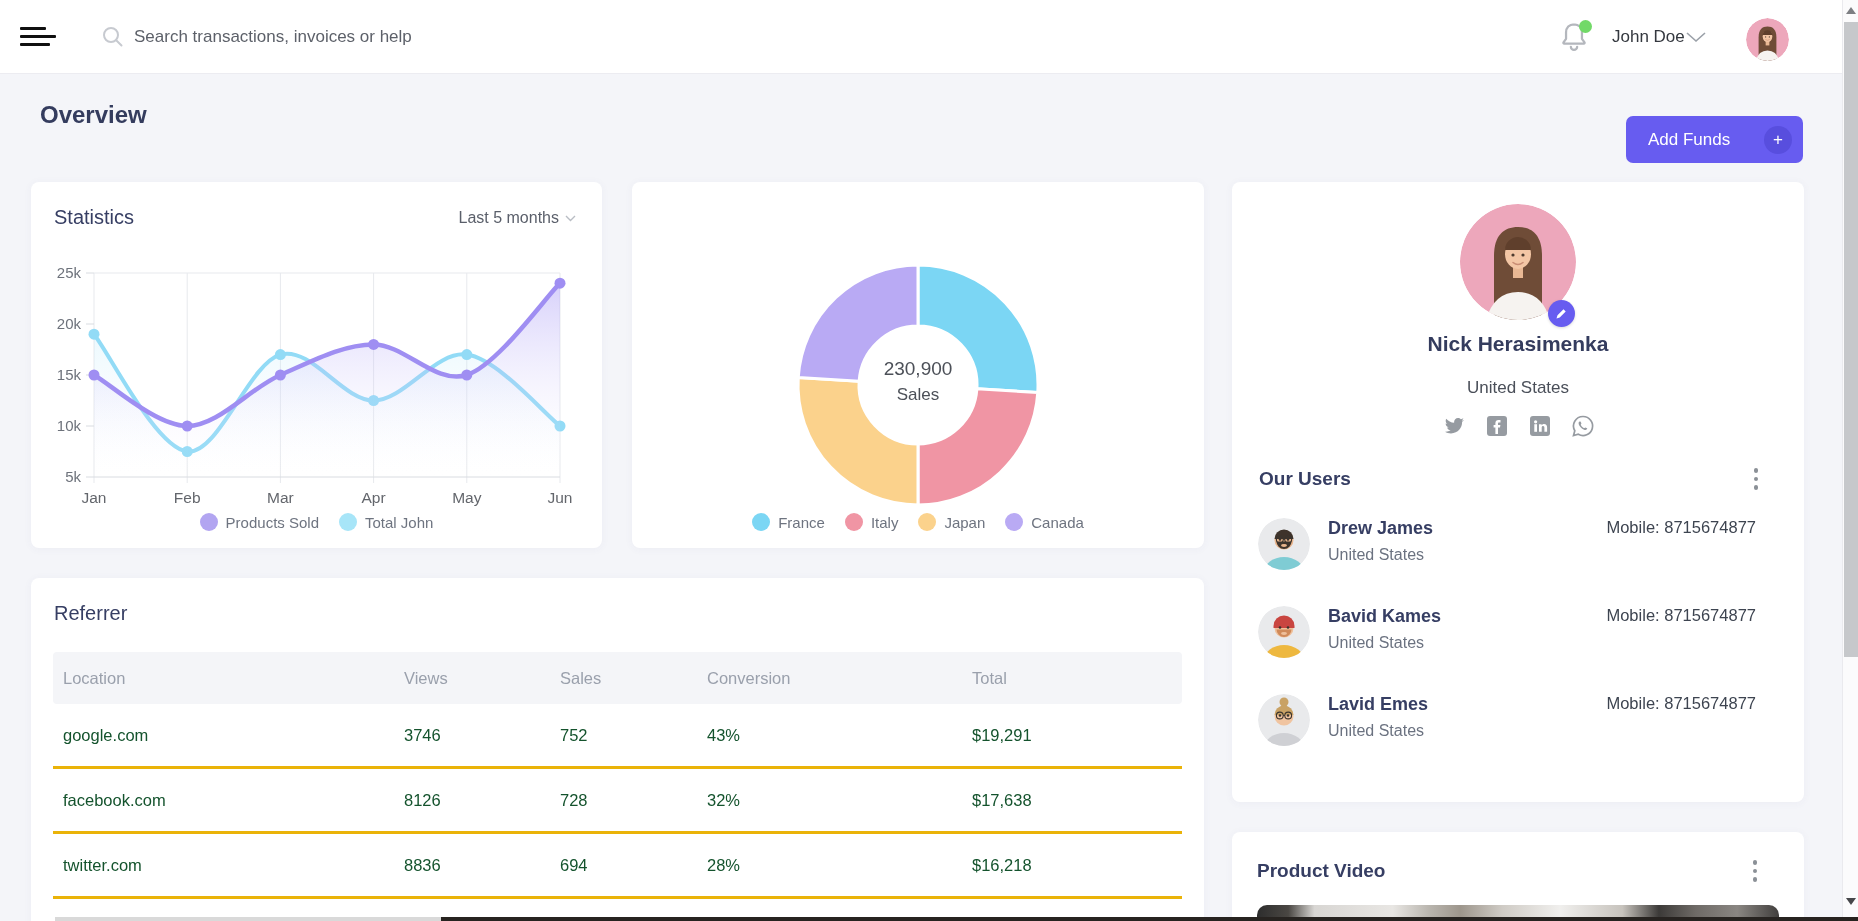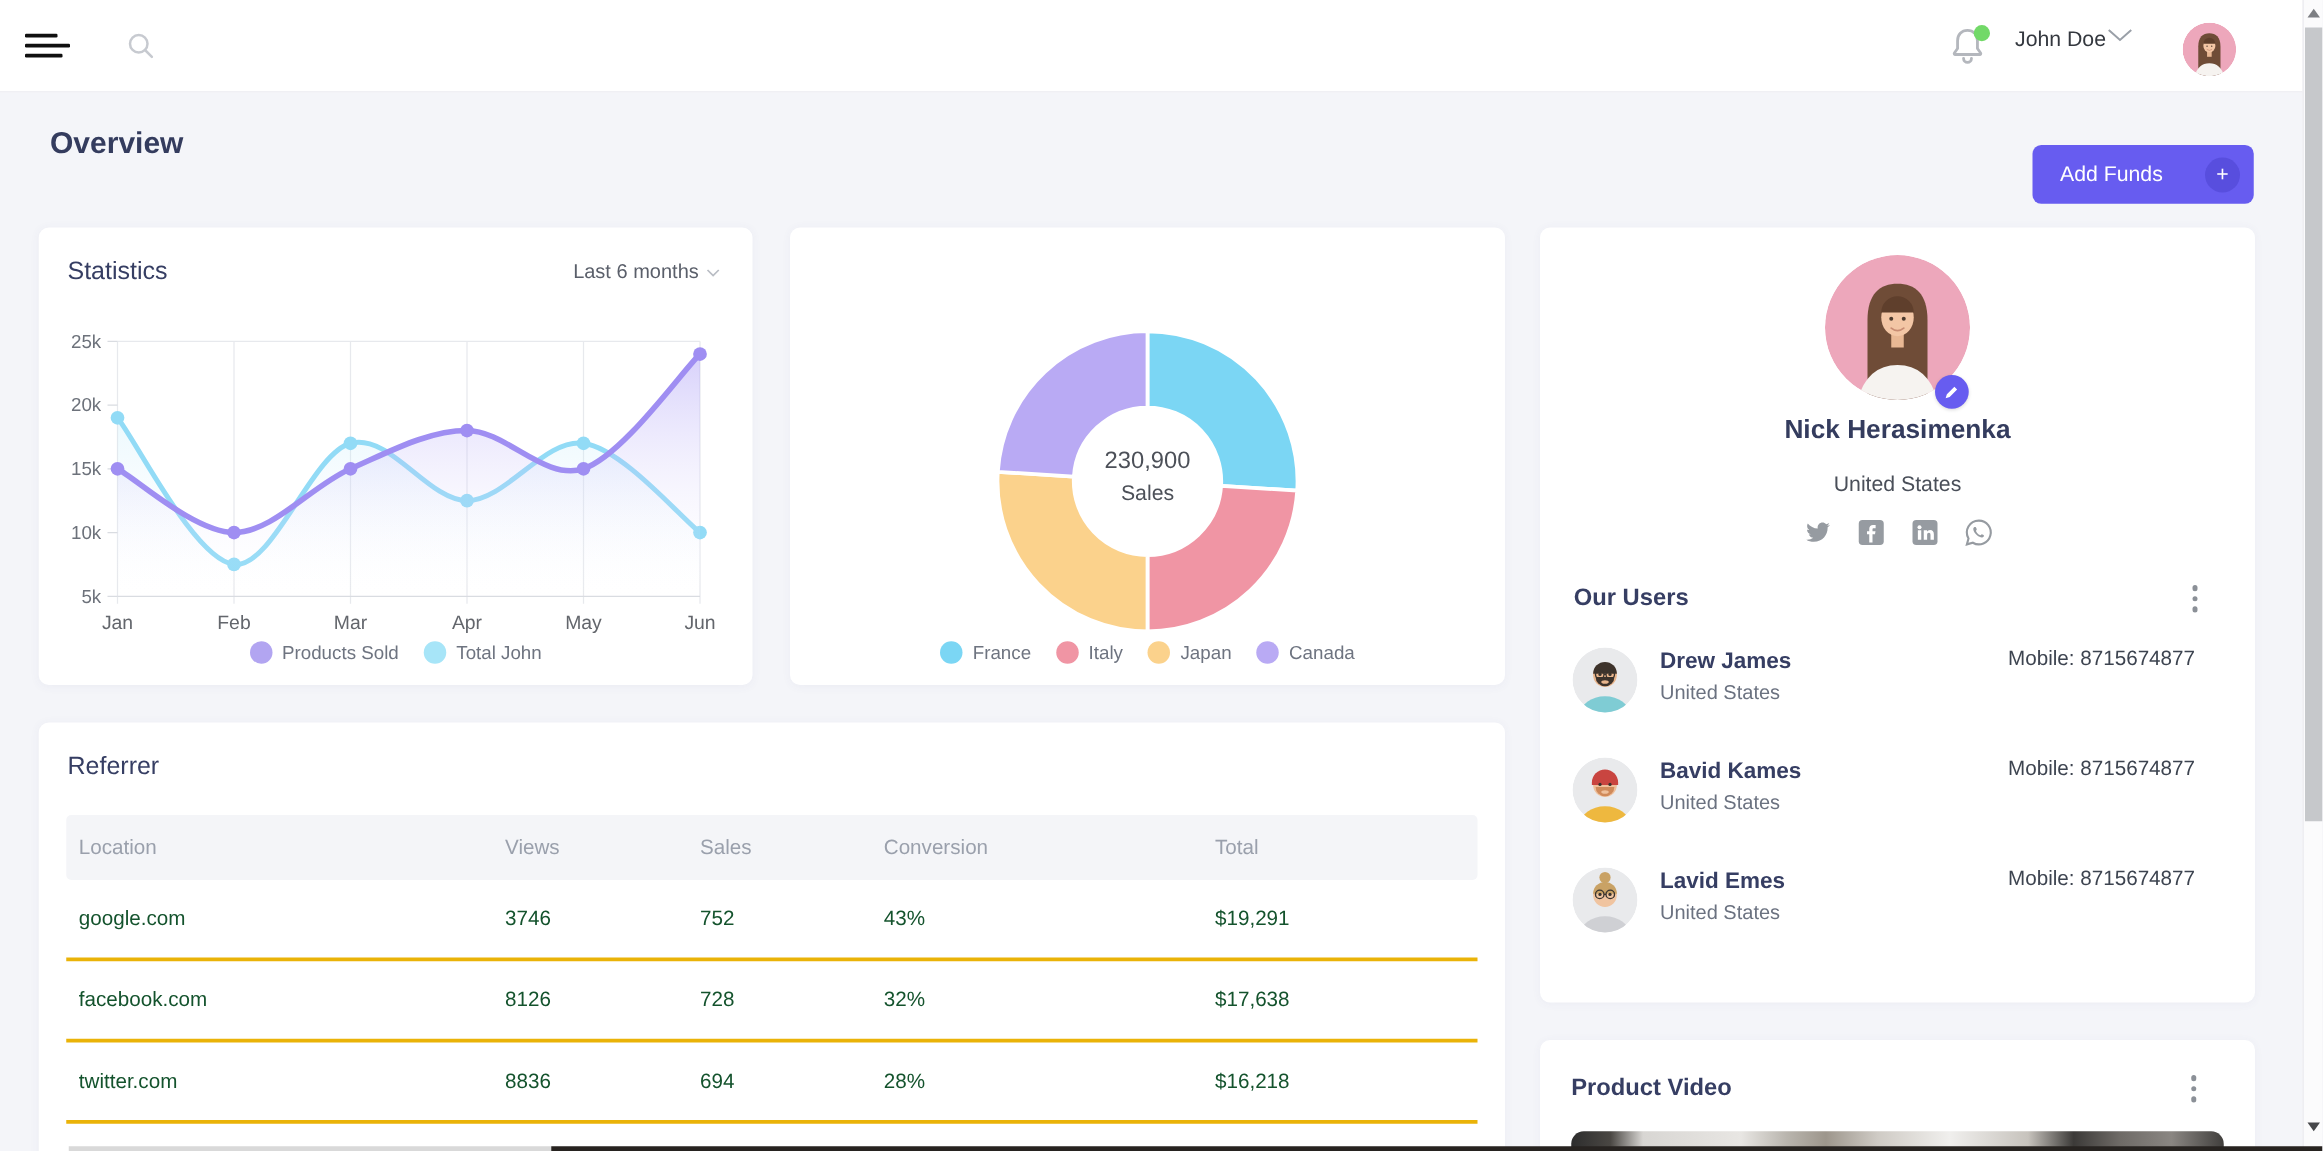--- a/index.html
+++ b/index.html
@@ -11,21 +11,21 @@
   .hamburger { position:absolute; left:20px; top:27px; width:36px; height:22px; cursor:pointer; }
   .hamburger span { display:block; background:#101010; height:3px; border-radius:1px; margin-bottom:5px; }
   .hamburger span:nth-child(1){ width:26px; }
   .hamburger span:nth-child(2){ width:36px; }
   .hamburger span:nth-child(3){ width:30px; }
   .search-ico { position:absolute; left:100px; top:24px; }
   .search-input { position:absolute; left:134px; top:22px; width:560px; height:30px; border:none; outline:none; font-size:17px; color:#3c414b; font-family:inherit; background:transparent; }
   .search-input::placeholder { color:#40454f; opacity:.85; }
   .bell-wrap { position:absolute; left:1556px; top:18px; width:40px; height:40px; cursor:pointer; }
   .bell-dot { position:absolute; right:4px; top:2px; width:13px; height:13px; border-radius:50%; background:#72d968; }
-  .user-menu { position:absolute; left:1612px; top:22px; height:30px; display:flex; align-items:flex-start; gap:0; cursor:pointer; }
+  .user-menu { position:absolute; left:1612px; top:22px; height:30px; display:flex; align-items:center; gap:0; cursor:pointer; }
   .user-name { font-size:17px; color:#34383f; }
   .avatar-sm { position:absolute; left:1746px; top:18px; width:43px; height:43px; border-radius:50%; overflow:hidden; cursor:pointer; }
 
   
   .page-title { position:absolute; left:40px; top:101px; font-size:24px; font-weight:700; color:#343c5e; }
   .add-funds { position:absolute; left:1626px; top:116px; width:177px; height:47px; background:#675cf0; border:none; border-radius:7px; color:#fff; display:flex; align-items:center; justify-content:space-between; padding:0 11px 0 22px; cursor:pointer; font-family:inherit; }
   .add-funds .lbl { font-size:17px; }
   .add-funds .plus { width:28px; height:28px; border-radius:50%; background:#584ede; display:flex; align-items:center; justify-content:center; font-size:17px; line-height:1; }
 
   
@@ -93,20 +93,21 @@
 <header class="topbar">
   <div class="hamburger">
       <span></span>
       <span></span>
       <span></span>
     </div>
   <svg class="search-ico" width="26" height="26" viewBox="0 0 26 26">
     <circle cx="11" cy="11" r="7" fill="none" stroke="#c7cad0" stroke-width="2"></circle>
     <line x1="16.2" y1="16.2" x2="21.5" y2="21.5" stroke="#c7cad0" stroke-width="2" stroke-linecap="round"></line>
   </svg>
+  <input class="search-input" placeholder="Search transactions, invoices or help" style="">
   <div class="bell-wrap">
     <svg width="36" height="38" viewBox="0 0 24 24">
       <path d="M12 3.5c-3.2 0-5.3 2.3-5.3 5.5v4.2l-1.7 2.4c-.25.35 0 .8.45.8h13.1c.45 0 .7-.45.45-.8l-1.7-2.4V9c0-3.2-2.1-5.5-5.3-5.5z" fill="none" stroke="#b4b7bd" stroke-width="1.5" stroke-linejoin="round"></path>
       <path d="M9.9 18.5a2.1 2.1 0 0 0 4.2 0" fill="none" stroke="#b4b7bd" stroke-width="1.5" stroke-linecap="round"></path>
     </svg>
     <span class="bell-dot"></span>
   </div>
   <div class="user-menu">
     <span class="user-name">John Doe</span>
     <svg width="22" height="12" viewBox="0 0 22 12">
@@ -136,21 +137,21 @@
 <div class="page-title">Overview</div>
 <button class="add-funds">
   <span class="lbl">Add Funds</span>
   <span class="plus">+</span>
 </button>
 
 <section class="card stats">
   <div class="card-head">
     <h2 class="card-title">Statistics</h2>
     <div class="range">
-      <span>Last 6 months</span>
+      <span>Last 5 months</span>
       <svg width="11" height="7" viewBox="0 0 11 7">
           <polyline points="1,1 5.5,5.5 10,1" fill="none" stroke="#b9bdc4" stroke-width="1.4"></polyline>
         </svg>
     </div>
   </div>
   <svg class="chart-svg" id="stats-svg" width="571" height="330">
       <defs>
         <linearGradient id="grad0" gradientUnits="userSpaceOnUse" x1="0" y1="91" x2="0" y2="295">
           <stop offset="0%" stop-color="rgba(150,133,244,0.42)"></stop>
           <stop offset="100%" stop-color="rgba(255,255,255,0.02)"></stop>

